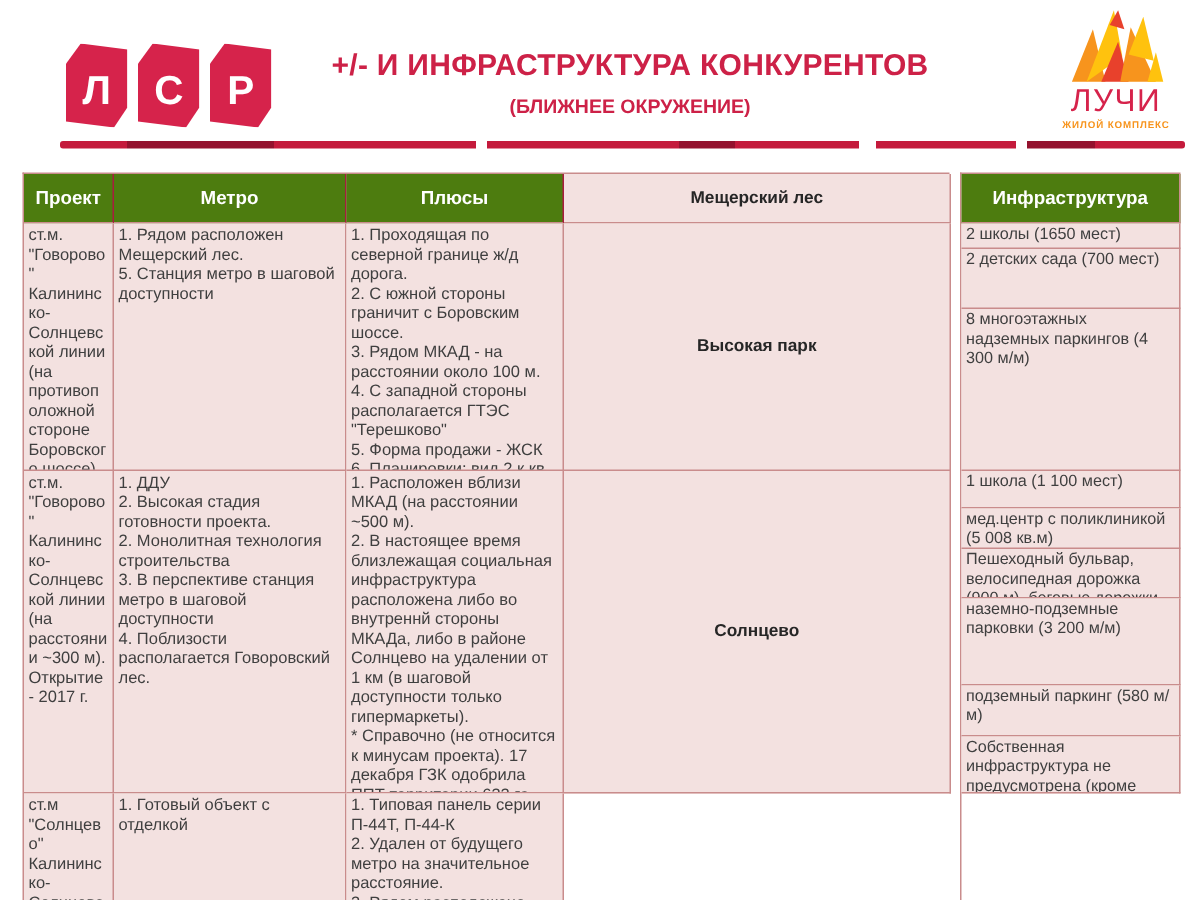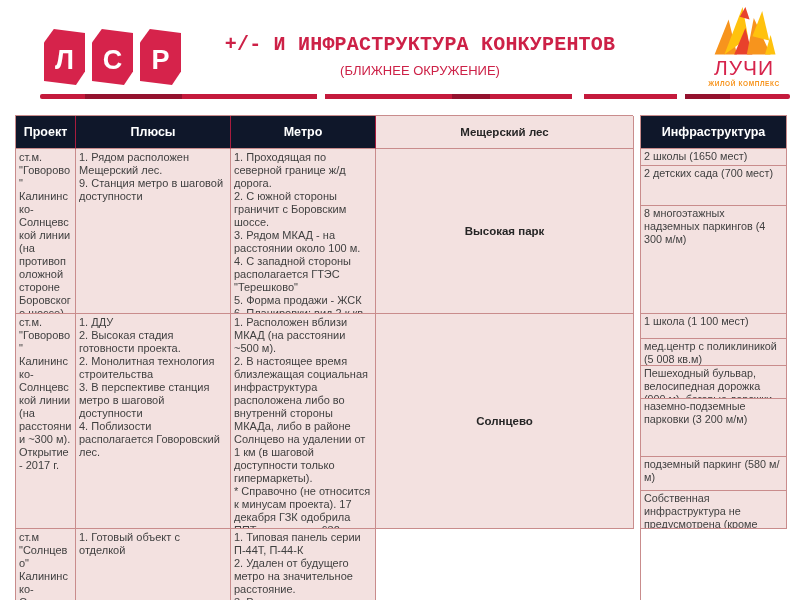--- a/index.html
+++ b/index.html
@@ -11,22 +11,22 @@
   }
   
   .lsr-logo { position:absolute; left:44px; top:29px; display:flex; gap:7px; }
   .lsr-tile {
     width:41px; height:56px; background:#d6234b; position:relative;
     clip-path:polygon(24% 0, 100% 7%, 100% 76%, 78% 100%, 0 93%, 0 24%);
     display:flex; align-items:center; justify-content:center;
   }
   .lsr-tile span { color:#fff; font-weight:bold; font-size:27px; line-height:1; margin-top:6px; }
   .title-block { position:absolute; left:190px; top:33px; width:460px; text-align:center; color:#cd2147; }
-  .title-main { font-size:20px; font-weight:bold; letter-spacing:.2px; white-space:nowrap;font-family:Liberation Mono, monospace; }
-  .title-sub  { font-size:13px; font-weight:normal; margin-top:7px; }
+  .title-main { font-size:20px; font-weight:bold; letter-spacing:.2px; white-space:nowrap; }
+  .title-sub  { font-size:13px; font-weight:bold; margin-top:7px; }
   .luchi-logo { position:absolute; right:13px; top:4px; width:86px; text-align:center; }
   .luchi-mark { width:70px; height:52px; display:block; margin:0 auto; }
   .luchi-name { color:#d6234b; font-weight:normal; font-size:21px; letter-spacing:1px; line-height:1; margin-top:1px; }
   .luchi-tagline { color:#f7941d; font-weight:bold; font-size:6.5px; letter-spacing:.6px; margin-top:2px; }
   .divider {
     position:absolute; left:40px; top:94px; width:750px; height:5px; border-radius:2px;
     background:linear-gradient(90deg,
       #c41a3c 0%, #c41a3c 6%, #94122e 6%, #94122e 19%, #c41a3c 19%, #c41a3c 37%,
       rgba(0,0,0,0) 37%, rgba(0,0,0,0) 38%, #c41a3c 38%, #c41a3c 55%,
       #94122e 55%, #94122e 60%, #c41a3c 60%, #c41a3c 71%,
@@ -39,21 +39,21 @@
     display:grid; grid-template-columns:60px 155px 145px 258px;
     grid-template-rows:33px 165px 215px 120px;
     border-left:1px solid #c98c8c; border-top:1px solid #c98c8c;
   }
   .infra-col {
     position:absolute; left:640px; top:115px; width:147px;
     display:grid; grid-template-rows:33px 17px 40px 108px 25px 27px 33px 58px 34px 38px 120px;
     border-left:1px solid #c98c8c; border-top:1px solid #c98c8c;
   }
   .hcell {
-    background:#0f172a; color:#fff; font-weight:bold; font-size:12.5px;
+    background:#4d7c0f; color:#fff; font-weight:bold; font-size:12.5px;
     display:flex; align-items:center; justify-content:center;
     border-right:1px solid #a81c3e; border-bottom:1px solid #c98c8c;
   }
   .hcell.last { border-right:1px solid #c98c8c; }
   .cell {
     background:#f3e1e0; border-right:1px solid #c98c8c; border-bottom:1px solid #c98c8c;
     font-size:11px; line-height:13px; padding:2px 3px; overflow:hidden;
     white-space:pre-line; overflow-wrap:break-word;
   }
   .cell.project {
@@ -95,27 +95,27 @@
       <polygon points="80,72 88,44 95,72" fill="#ffc20e"></polygon>
     </svg>
     <div class="luchi-name">ЛУЧИ</div>
     <div class="luchi-tagline">ЖИЛОЙ КОМПЛЕКС</div>
   </div>
 
   <div class="divider"></div>
 
   <div class="main-table">
     <div class="hcell">Проект</div>
+    <div class="hcell">Метро</div>
     <div class="hcell">Плюсы</div>
-    <div class="hcell">Метро</div>
 
     <div class="cell project">Мещерский лес</div>
     <div class="cell">ст.м. "Говорово" Калининско-Солнцевской линии (на противоположной стороне Боровского шоссе). Открытие - 2017 г.</div>
     <div class="cell">1. Рядом расположен Мещерский лес.
-9. Станция метро в шаговой доступности</div>
+5. Станция метро в шаговой доступности</div>
     <div class="cell">1. Проходящая по северной границе ж/д дорога.
 2. С южной стороны граничит с Боровским шоссе.
 3. Рядом МКАД - на расстоянии около 100 м.
 4. С западной стороны располагается ГТЭС "Терешково"
 5. Форма продажи - ЖСК
 6. Планировки: вид 2 к.кв со смежными комнатами, отсутствие балконов и лоджий в части квартир.</div>
 
     <div class="cell project">Высокая парк</div>
     <div class="cell">ст.м. "Говорово" Калининско-Солнцевской линии  (на расстоянии ~300 м). Открытие - 2017 г.</div>
     <div class="cell">1. ДДУ

